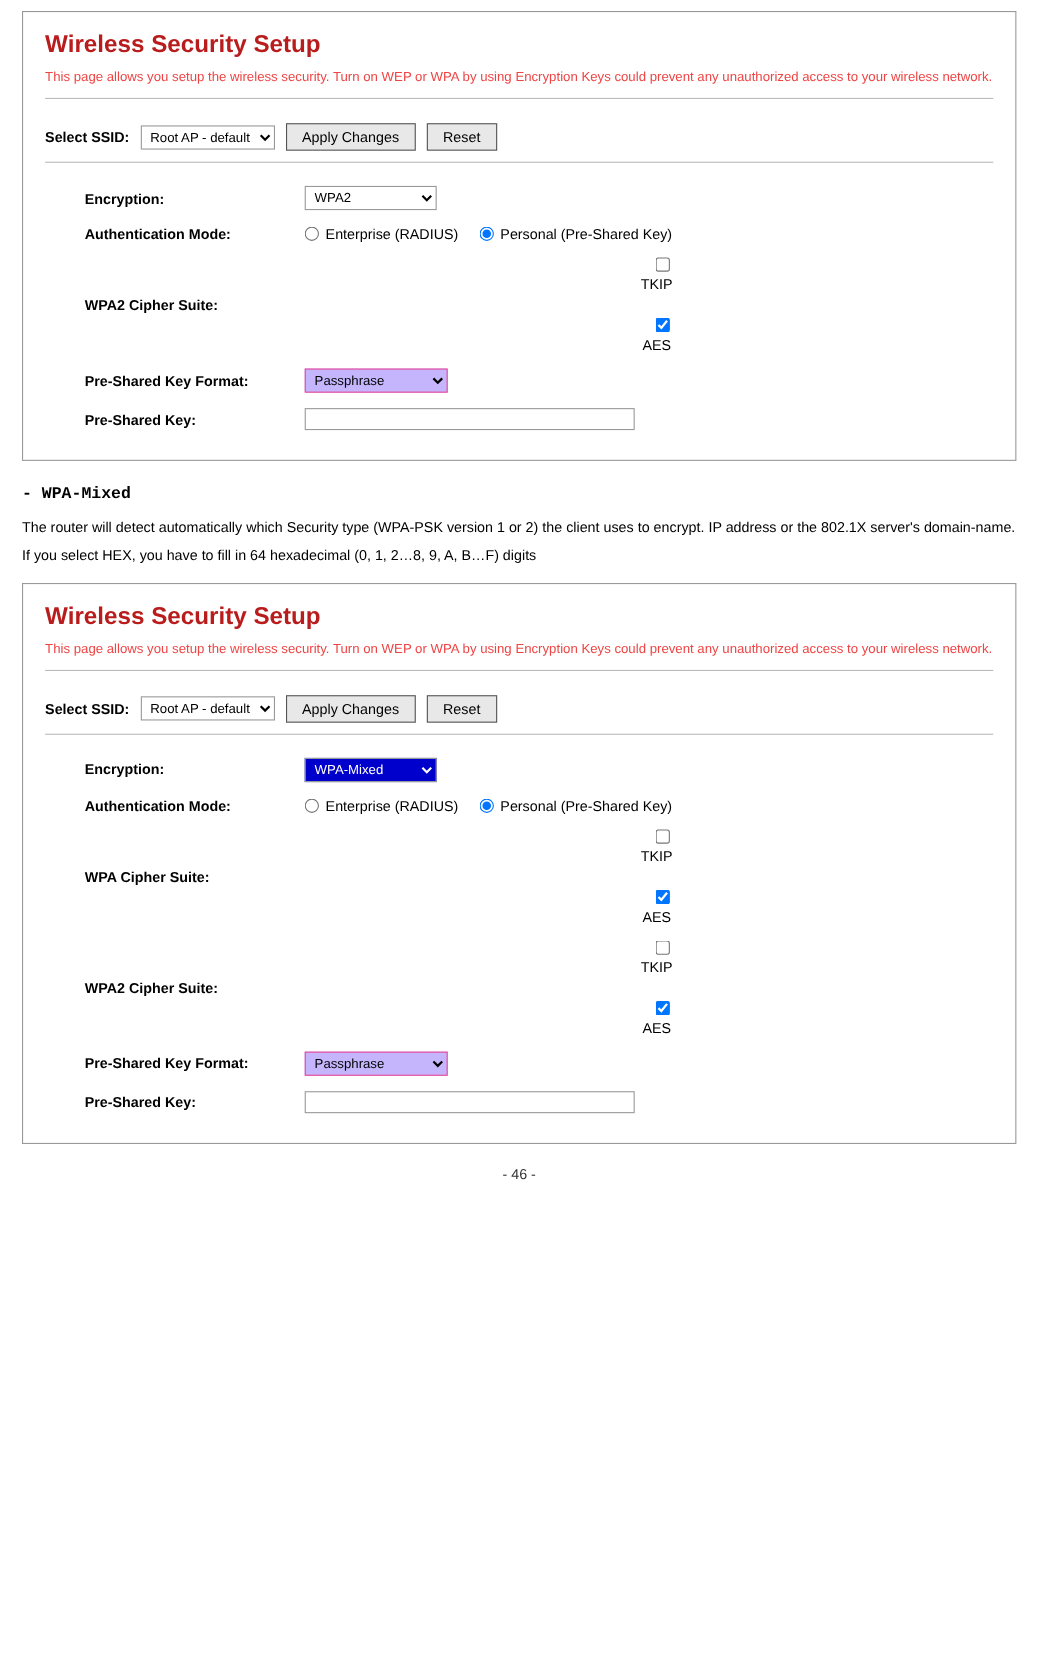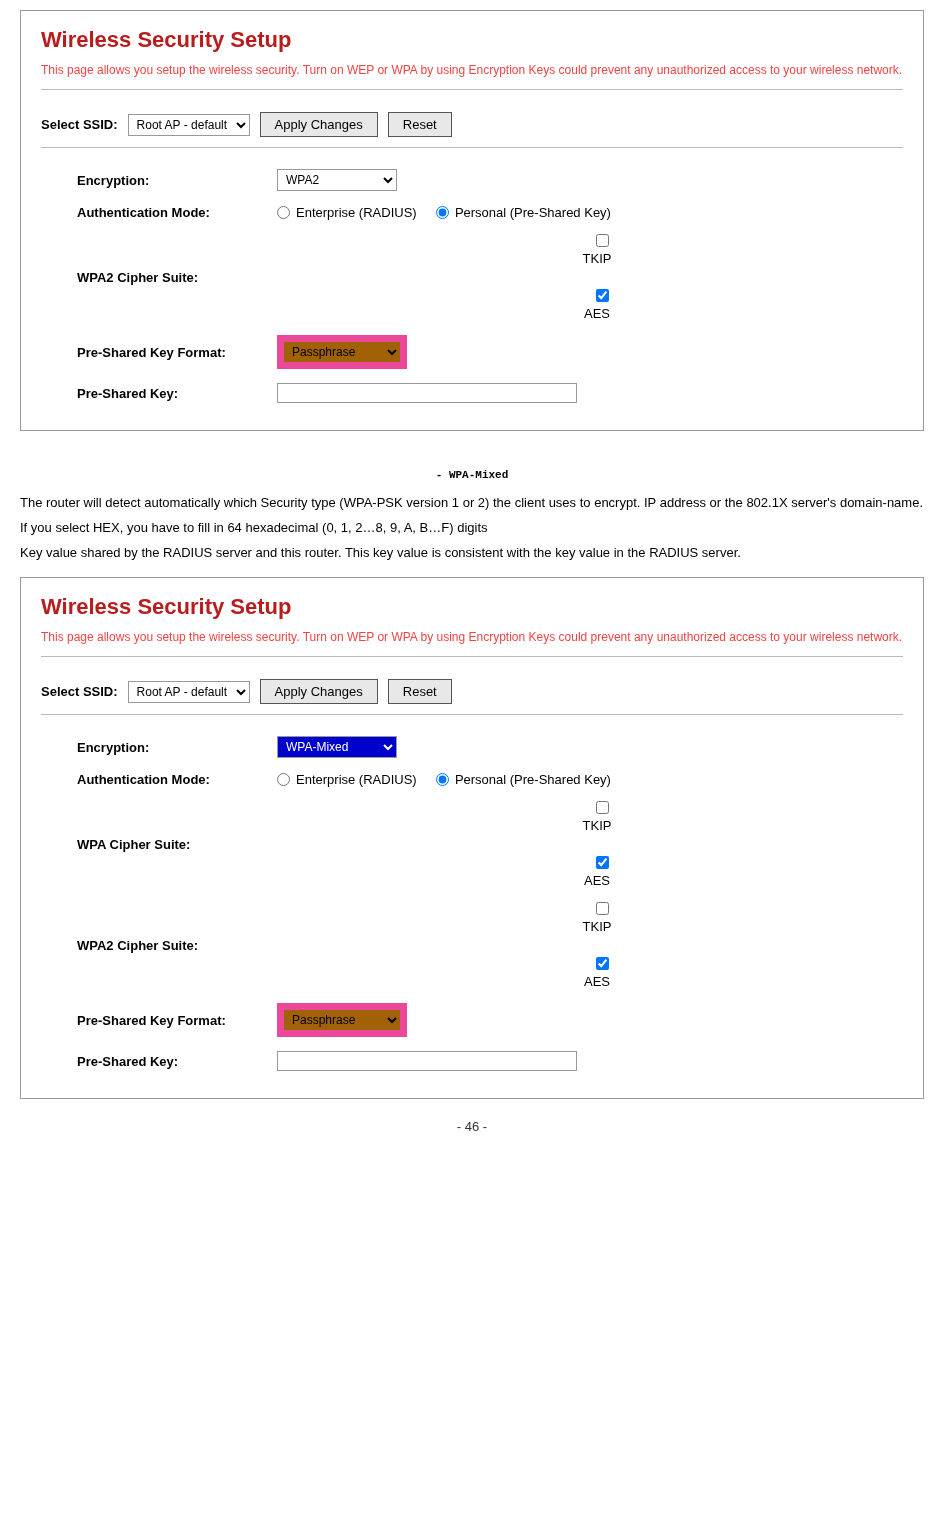--- a/index.html
+++ b/index.html
@@ -125,45 +125,44 @@
       flex-direction: column;
     }
 
     .checkbox-group span {
       margin-right: 10px;
     }
 
     .psk-format-select {
       font-size: 12px;
       padding: 2px 4px;
-      border: 7px solid #ec4899;
-      background: #a16207;
+      border: 1px solid #ec4899;
+      background: #c4b5fd;
       min-width: 130px;
     }
 
     .psk-input {
       font-size: 12px;
       padding: 2px 4px;
       border: 1px solid #999;
       background: #fff;
       width: 300px;
     }
 
     
     .text-section {
       padding: 4px 0 10px 0;
     }
 
     .wpa-mixed-heading {
-      font-size: 11px;
+      font-size: 15px;
       font-weight: bold;
       font-family: "Courier New", monospace;
       margin-bottom: 12px;
-      margin-top: 16px;
-      text-align: center;
+      margin-top: 0;
     }
 
     .text-para {
       font-size: 13px;
       line-height: 1.6;
       margin-bottom: 4px;
     }
 
     .bold-text {
       font-weight: bold;
@@ -241,21 +240,20 @@
       </td>
     </tr>
   </tbody>
     </table>
 </div>
 
 <div class="text-section">
   <div class="wpa-mixed-heading">- WPA-Mixed</div>
   <p class="text-para">The router will detect automatically which Security type (WPA-PSK version 1 or 2) the client uses to encrypt. IP address or the 802.1X server's domain-name.</p>
   <p class="text-para">If you select HEX, you have to fill in 64 hexadecimal (0, 1, 2…8, 9, A, B…F) digits</p>
-  <p class="text-para">Key value shared by the RADIUS server and this router. This key value is consistent with the key value in the RADIUS server.</p>
 </div>
 
 <div class="panel">
   <div class="panel-title">Wireless Security Setup</div>
   <div class="panel-desc">This page allows you setup the wireless security. Turn on WEP or WPA by using Encryption Keys could prevent any unauthorized access to your wireless network.</div>
 
   <div class="ssid-row">
     <span class="ssid-label">Select SSID:</span>
     <select class="ssid-select">
       <option>Root AP - default</option>

